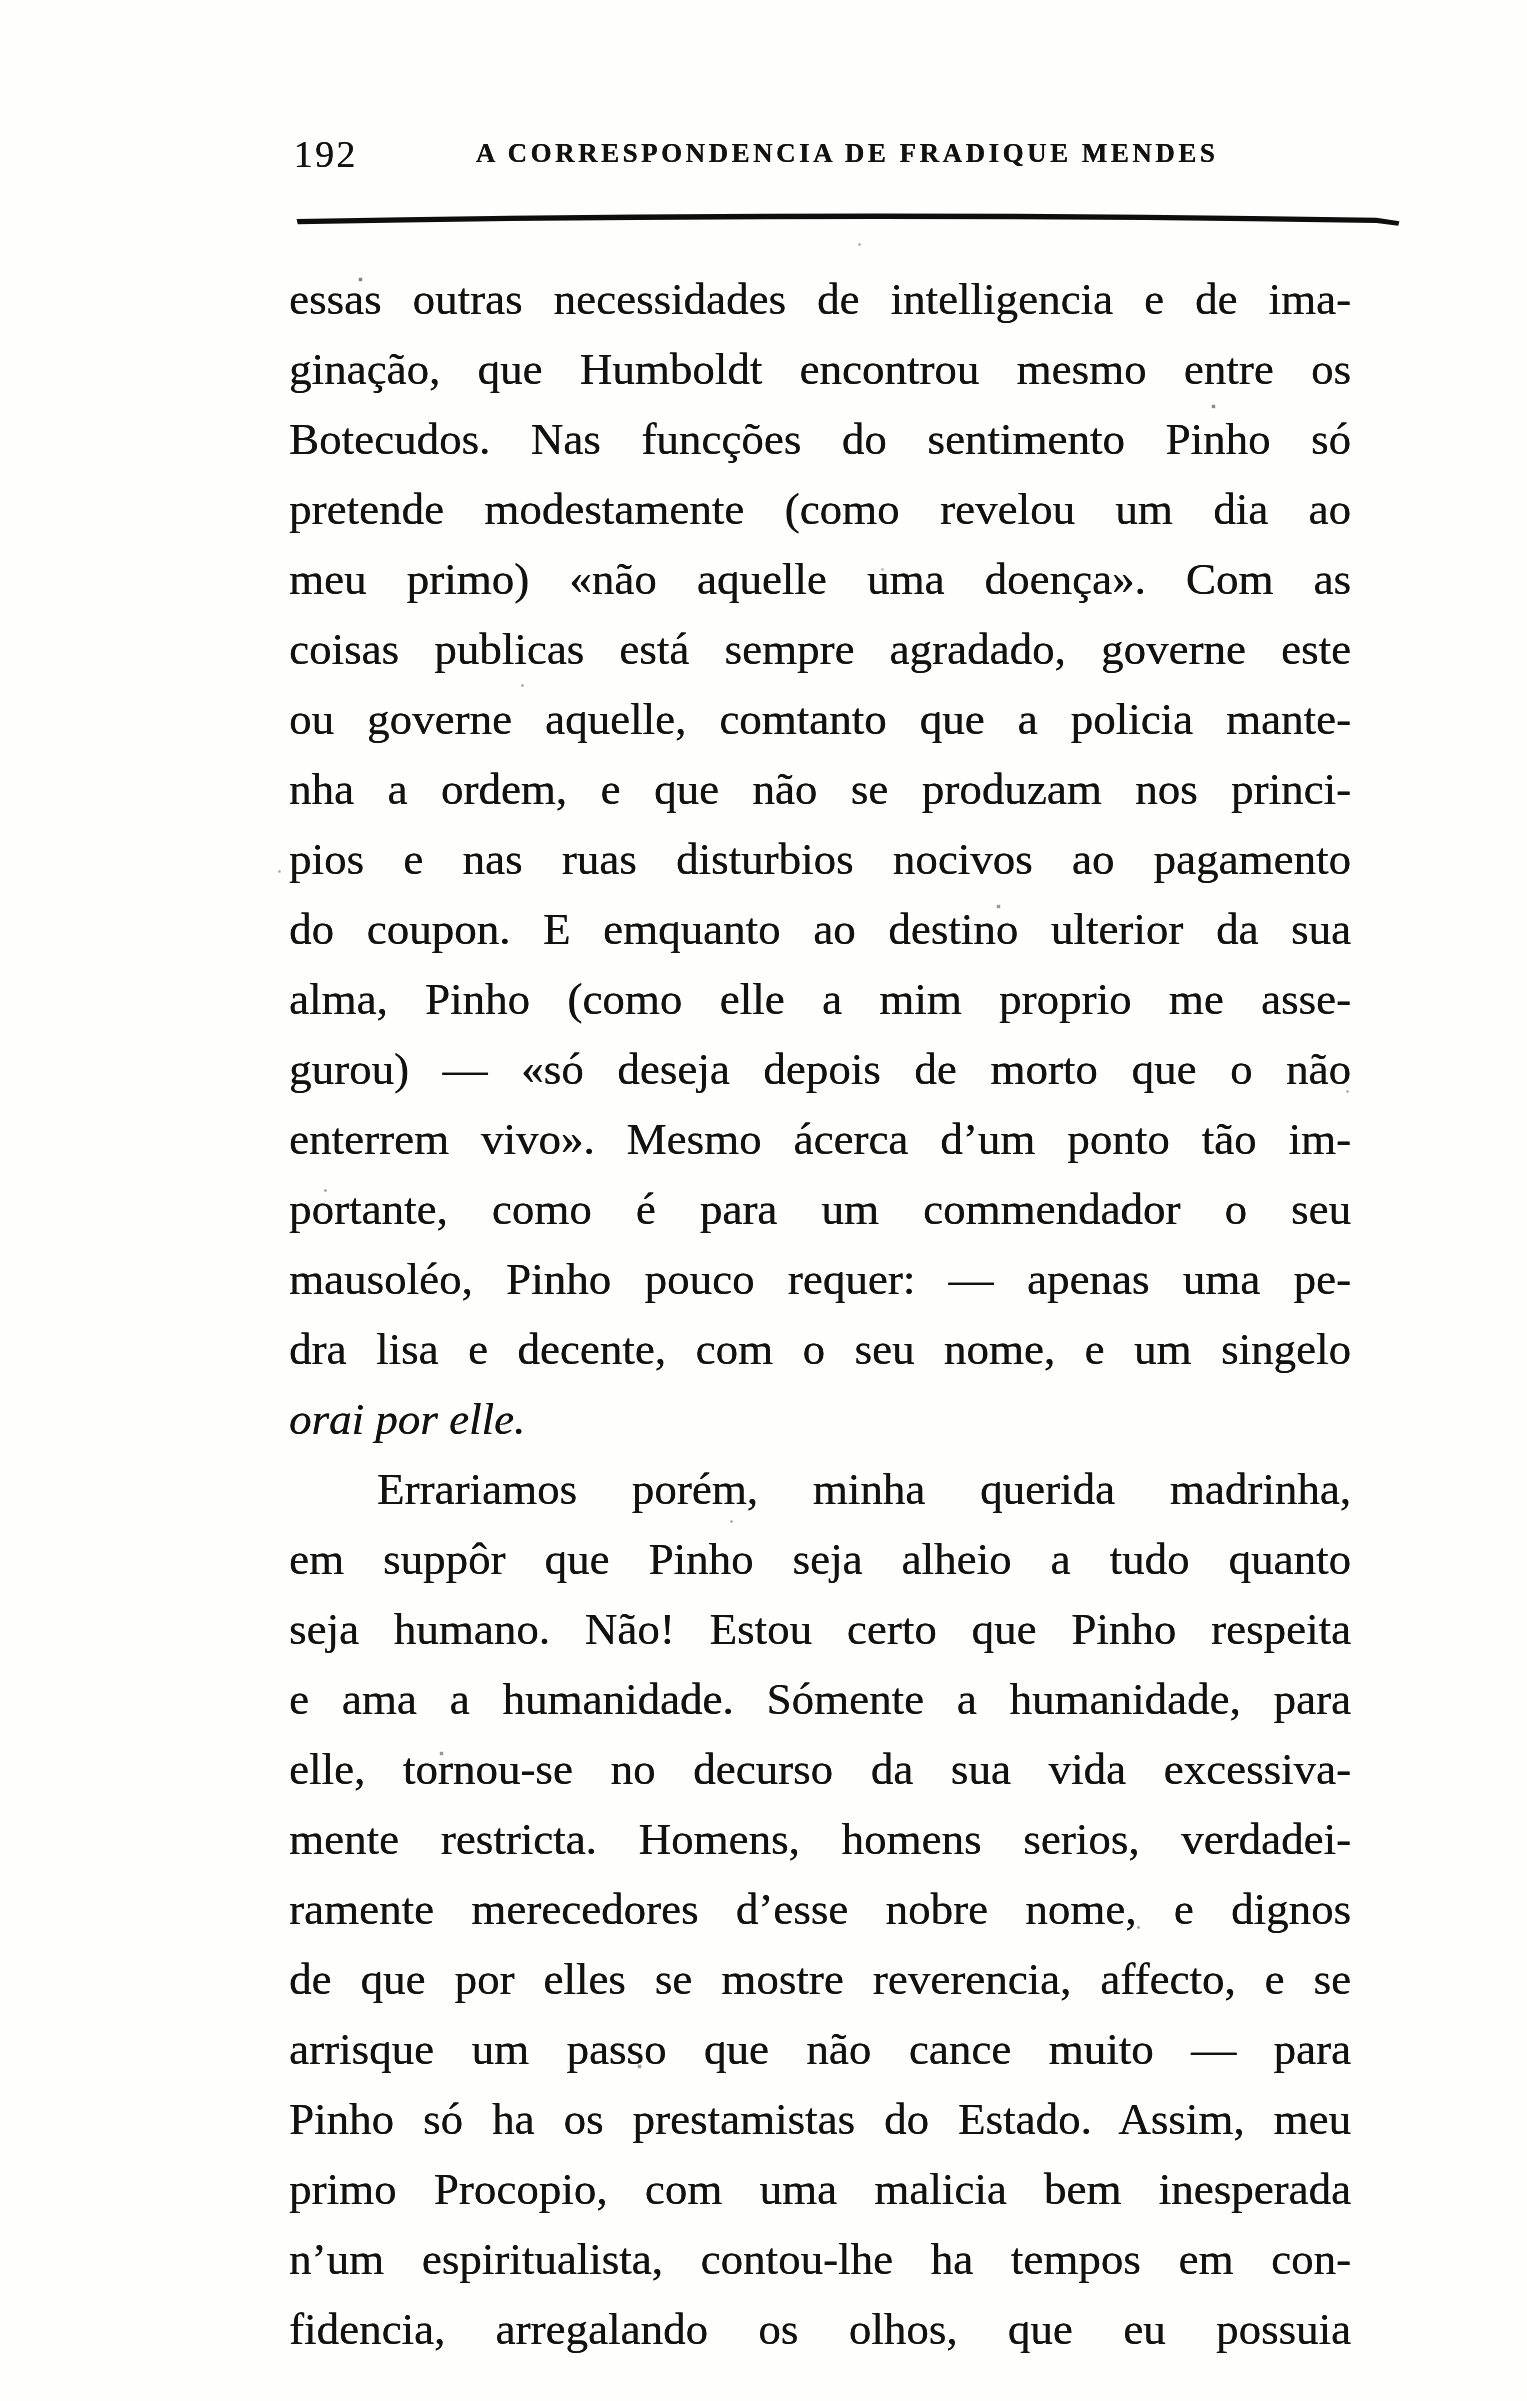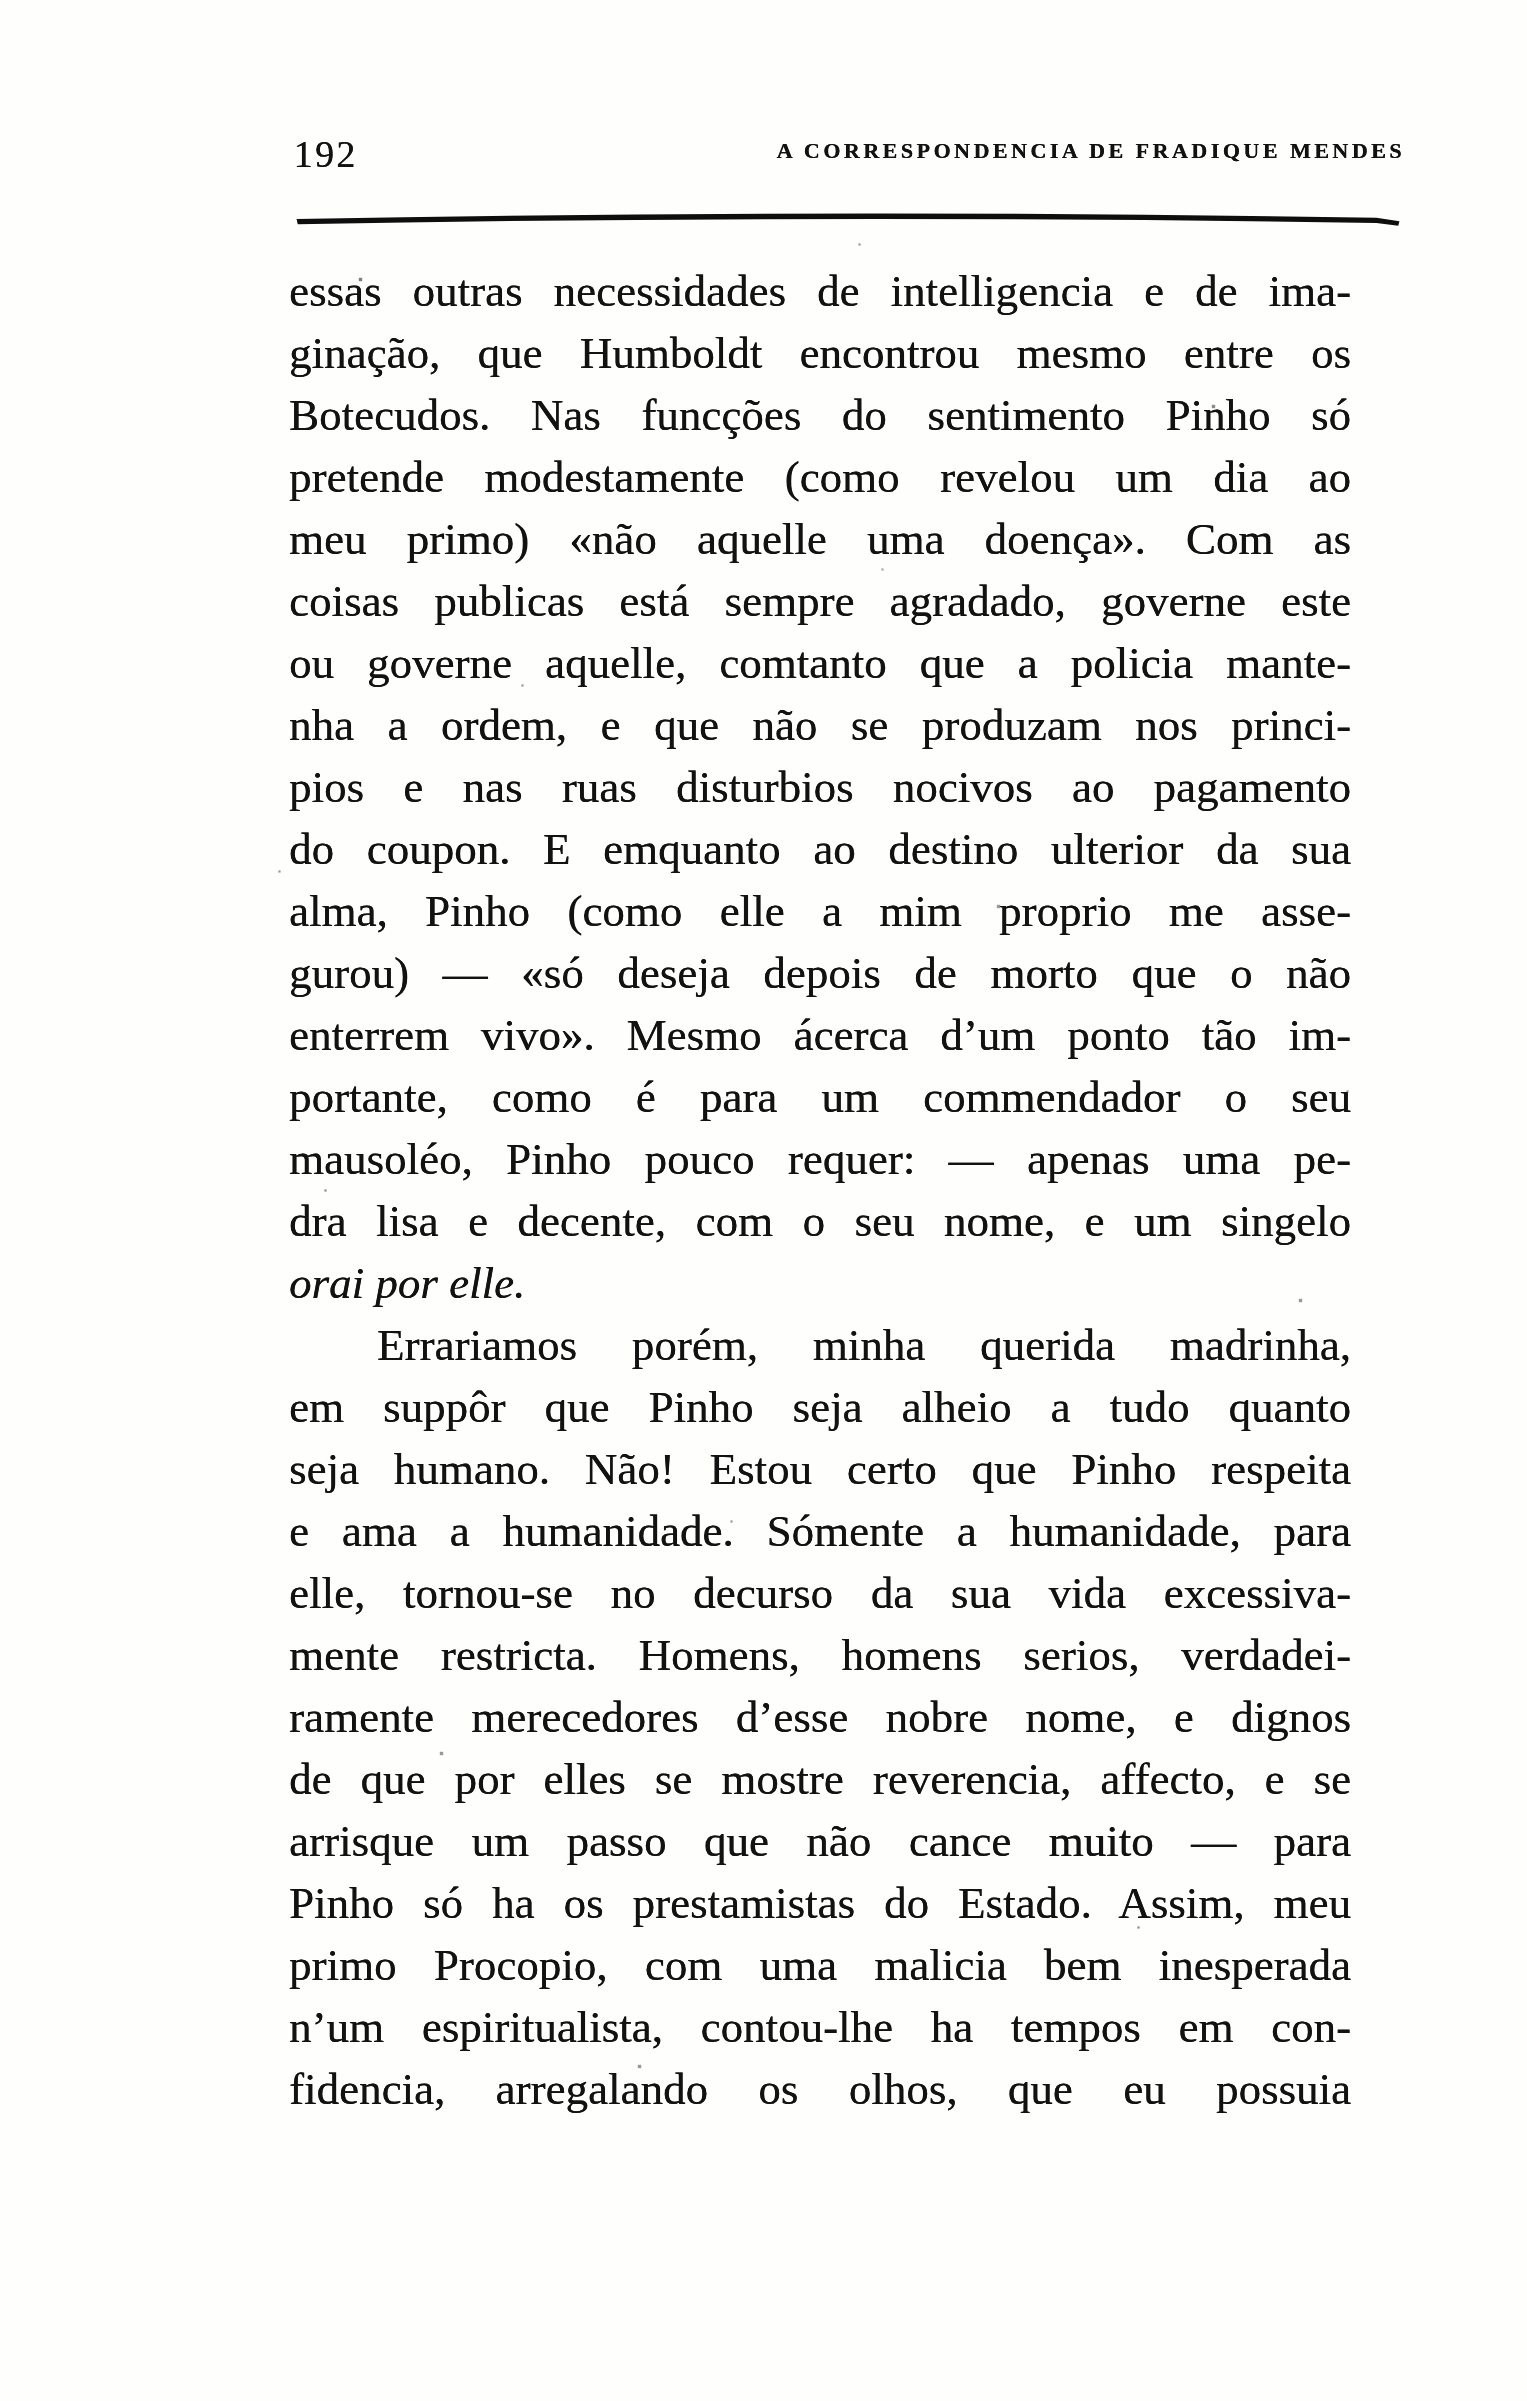--- a/index.html
+++ b/index.html
@@ -31,36 +31,36 @@
     width: 1116px; height: 46px;
   }
   .page-number {
     position: absolute; left: 4.6px; top: 0;
     font-size: 38px; font-weight: 400;
     letter-spacing: 2.3px;
     text-shadow: 0.3px 0 0 currentColor;
   }
   .running-title {
     position: absolute; left: 0; top: 5.8px; width: 100%;
-    text-align: right;
-    font-size: 22px; font-weight: 700;
+    text-align: center;
+    font-size: 27px; font-weight: 700;
     letter-spacing: 3.5px;
     text-shadow: 0.3px 0 0 currentColor;
     white-space: nowrap;
   }
   .rule { position: absolute; left: 290px; top: 204px; }
   .body-text {
     position: absolute;
     left: 289px; top: 260px;
     width: 1062px;
     font-size: 45px;
     line-height: 62px;
     text-shadow: 0.3px 0 0 currentColor;
   }
-  .line { text-align: justify; text-align-last: justify; white-space: normal; }
+  .line { text-align: justify; text-align-last: justify; white-space: normal; margin-top: 8px; }
   .line.para-last { text-align: left; text-align-last: left; font-style: italic; }
   .line.indent { text-indent: 88px; }
 </style>
 </head>
 <body>
 
 <div class="page">
   <div class="speckles"></div>
 
   <div class="header">

